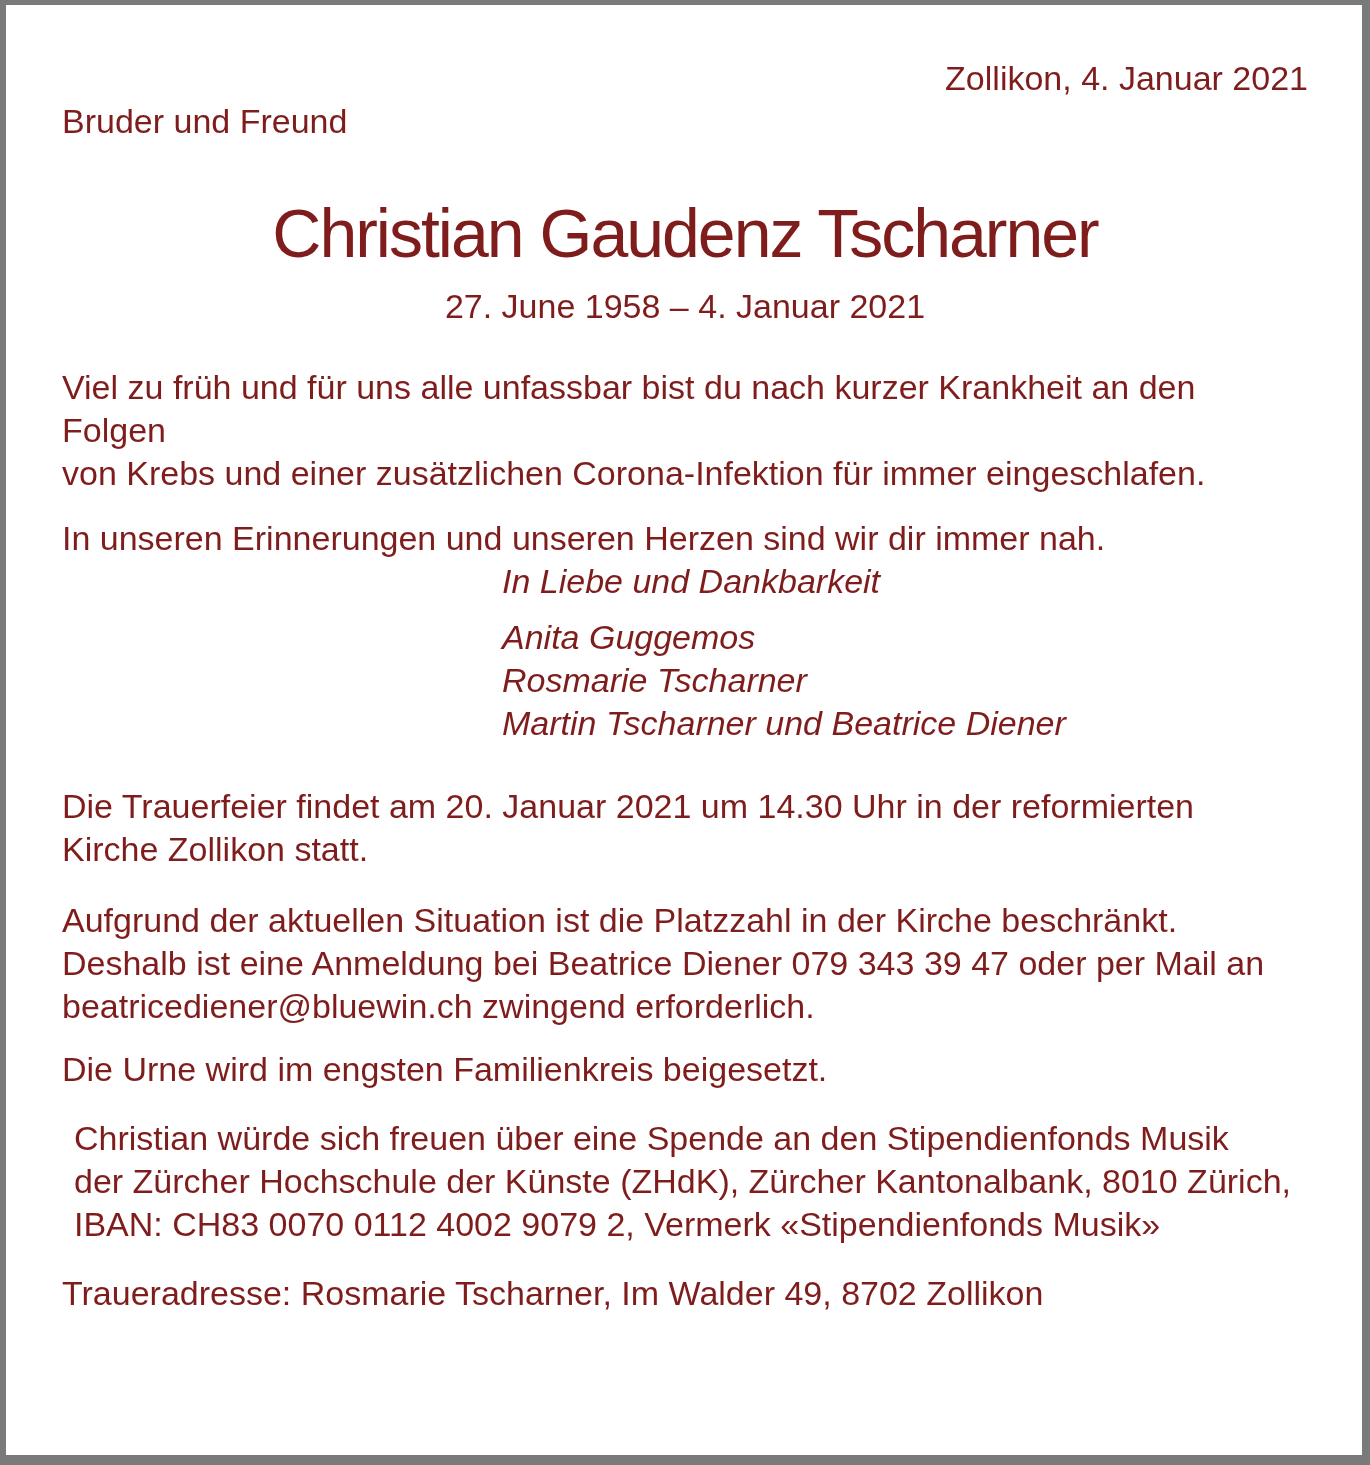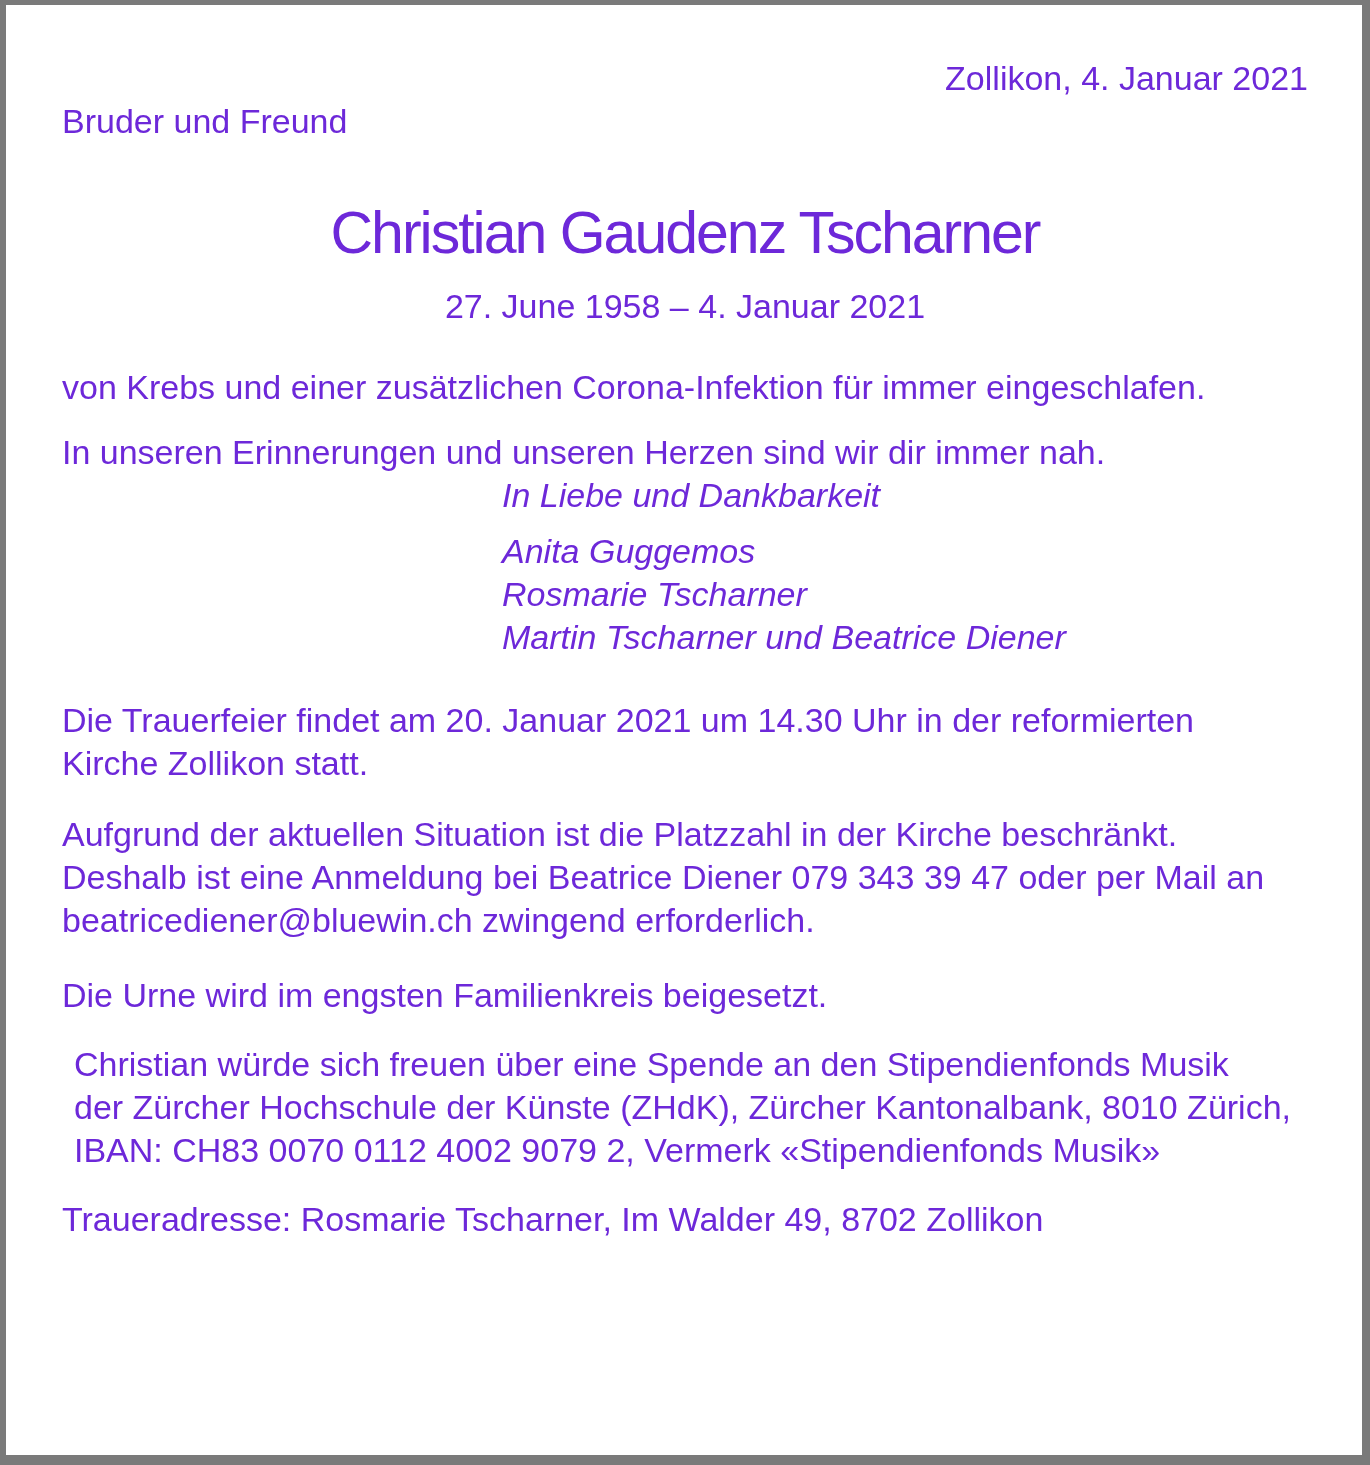--- a/index.html
+++ b/index.html
@@ -11,74 +11,75 @@
     position: relative;
     width: 1370px;
     height: 1465px;
     box-sizing: border-box;
     background: #ffffff;
     border: solid #7a7a7a;
     border-width: 5px 8px 10px 6px;
     padding: 0 54px 0 56px;
     overflow: hidden;
     font-family: "Liberation Sans", "DejaVu Sans", sans-serif;
-    color: #6d28d9;
+    color: #7f1d1d;
     font-size: 34px;
     line-height: 43px;
     font-weight: 400;
   }
   .ln { display: block; }
   .dateline {
     margin-top: 52px;
     text-align: right;
   }
   .intro { margin: 50px 0 0 0; }
   h1.name {
     margin: 44px 0 0 0;
-    font-size: 59px;
+    font-size: 68px;
     line-height: 92px;
     font-weight: 400;
     letter-spacing: -2px;
     text-align: center;
     white-space: nowrap;
   }
   .life-dates {
     margin-top: 6px;
     text-align: center;
   }
   .para { margin: 0; }
   .p-death        { margin-top: 38px; }
   .p-memory       { margin-top: 22px; }
   .signature {
     padding-left: 440px;
     font-style: italic;
   }
   .signature .closing { margin-bottom: 13px; }
   .p-service      { margin-top: 40px; }
   .p-registration { margin-top: 28px; }
-  .p-urn          { margin-top: 32px; }
+  .p-urn          { margin-top: 20px; }
   .p-donation     { margin-top: 26px; margin-left: 12px; }
   .p-address      { margin-top: 26px; }
 </style>
 </head>
 <body>
 
 <div class="page">
 
   <div class="dateline">Zollikon, 4. Januar 2021</div>
 
   <p class="para intro">
     <span class="ln">Bruder und Freund</span>
   </p>
 
   <h1 class="name">Christian Gaudenz Tscharner</h1>
 
   <div class="life-dates">27. June 1958 – 4. Januar 2021</div>
 
   <p class="para p-death">
+    <span class="ln">Viel zu früh und für uns alle unfassbar bist du nach kurzer Krankheit an den Folgen</span>
     <span class="ln">von Krebs und einer zusätzlichen Corona-Infektion für immer eingeschlafen.</span>
   </p>
 
   <p class="para p-memory">In unseren Erinnerungen und unseren Herzen sind wir dir immer nah.</p>
 
   <div class="signature">
     <div class="closing">In Liebe und Dankbarkeit</div>
     <div class="ln">Anita Guggemos</div>
     <div class="ln">Rosmarie Tscharner</div>
     <div class="ln">Martin Tscharner und Beatrice Diener</div>

